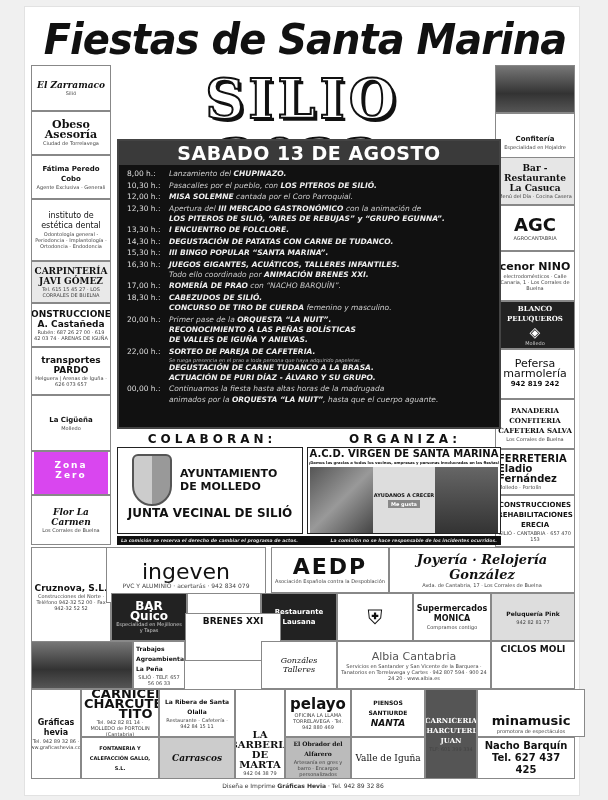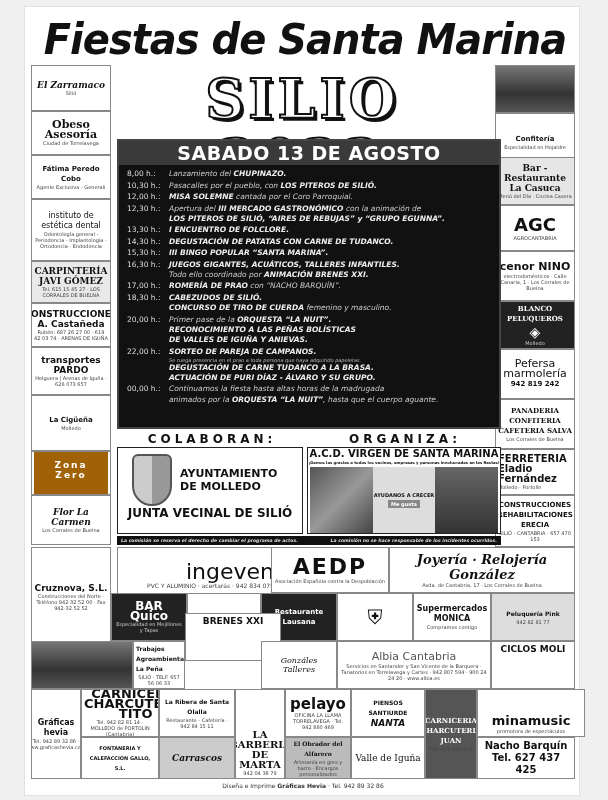--- a/index.html
+++ b/index.html
@@ -64,21 +64,21 @@
   </div>
   <div class="ad" style="left:6px;top:340px;width:80px;height:48px">
     <span class="n">transportes PARDO</span>
     <span class="s">Helguera | Arenas de Iguña · 626 073 657</span>
   </div>
   <div class="ad" style="left:6px;top:388px;width:80px;height:56px">
     <span class="n" style="font-size:7px">La Cigüeña</span>
     <span class="s">Molledo</span>
   </div>
   <div class="ad" style="left:6px;top:444px;width:80px;height:44px">
-    <span class="n" style="background:#a16207;color:#fff;padding:15px 4px;letter-spacing:2px">Zona Zero</span>
+    <span class="n" style="background:#d946ef;color:#fff;padding:15px 4px;letter-spacing:2px">Zona Zero</span>
     <span class="s">Los Corrales de Buelna</span>
   </div>
   <div class="ad" style="left:6px;top:488px;width:80px;height:50px">
     <span class="n" style="font-family:'DejaVu Serif',serif;font-style:italic">Flor La Carmen</span>
     <span class="s">Los Corrales de Buelna</span>
   </div>
 
   <div class="ad photo" style="left:470px;top:58px;width:80px;height:48px"></div>
   <div class="ad" style="left:470px;top:106px;width:80px;height:57px">
     <span class="n" style="font-size:7px">Confitería</span>
@@ -160,21 +160,21 @@
       <div class="row">
           <span class="t">18,30 h.:</span>
           <span class="d"><b>CABEZUDOS DE SILIÓ.</b><br><b>CONCURSO DE TIRO DE CUERDA</b> <i>femenino y masculino.</i></span>
         </div>
       <div class="row">
           <span class="t">20,00 h.:</span>
           <span class="d"><i>Primer pase de la</i> <b>ORQUESTA “LA NUIT”.</b><br><b>RECONOCIMIENTO A LAS PEÑAS BOLÍSTICAS</b><br><b>DE VALLES DE IGUÑA Y ANIEVAS.</b></span>
         </div>
       <div class="row">
           <span class="t">22,00 h.:</span>
-          <span class="d"><b>SORTEO DE PAREJA DE CAMPANOS.</b><span class="small">Se ruega presencia en el prao a toda persona que haya adquirido papeletas.</span><b>DEGUSTACIÓN DE CARNE TUDANCO A LA BRASA.</b><br><b>ACTUACIÓN DE PURI DÍAZ  -  ÁLVARO Y SU GRUPO.</b></span>
+          <span class="d"><b>SORTEO DE PAREJA DE CAFETERIA.</b><span class="small">Se ruega presencia en el prao a toda persona que haya adquirido papeletas.</span><b>DEGUSTACIÓN DE CARNE TUDANCO A LA BRASA.</b><br><b>ACTUACIÓN DE PURI DÍAZ  -  ÁLVARO Y SU GRUPO.</b></span>
         </div>
       <div class="row">
           <span class="t">00,00 h.:</span>
           <span class="d"><i>Continuamos la fiesta hasta altas horas de la madrugada</i><br><i>animados por la</i> <b>ORQUESTA “LA NUIT”</b><i>, hasta que el cuerpo aguante.</i></span>
         </div>
     </div>
   </div>
 
   <div class="lbl" style="left:92px;top:425px;width:190px">COLABORAN:</div>
   <div class="lbl" style="left:284px;top:425px;width:192px">ORGANIZA:</div>
@@ -205,21 +205,21 @@
 
   <div class="foot-strip">
     <span>La comisión se reserva el derecho de cambiar el programa de actos.</span>
     <span>La comisión no se hace responsable de los incidentes ocurridos.</span>
   </div>
 
   <div class="ad" style="left:6px;top:540px;width:80px;height:100px">
     <span class="n">Cruznova, S.L.</span>
     <span class="s">Construcciones del Norte · Teléfono 942-32 52 00 · Fax 942-32 52 52</span>
   </div>
-  <div class="ad" style="left:92px;top:540px;width:160px;height:56px;align-items:flex-end">
+  <div class="ad" style="left:81px;top:540px;width:160px;height:56px;align-items:center">
     <span style="font-size:22px;line-height:22px">ingeven</span>
     <span class="s" style="font-size:6px">PVC Y ALUMINIO · acertarás · 942 834 079</span>
   </div>
   <div class="ad" style="left:246px;top:540px;width:118px;height:46px">
     <span style="font-size:22px;font-weight:900;line-height:22px;letter-spacing:2px">AEDP</span>
     <span class="s">Asociación Española contra la Despoblación</span>
   </div>
   <div class="ad" style="left:364px;top:540px;width:186px;height:46px">
     <span style="font-family:'DejaVu Serif',serif;font-style:italic;font-size:13px;font-weight:bold">Joyería · Relojería González</span>
     <span class="s">Avda. de Cantabria, 17 · Los Corrales de Buelna</span>

